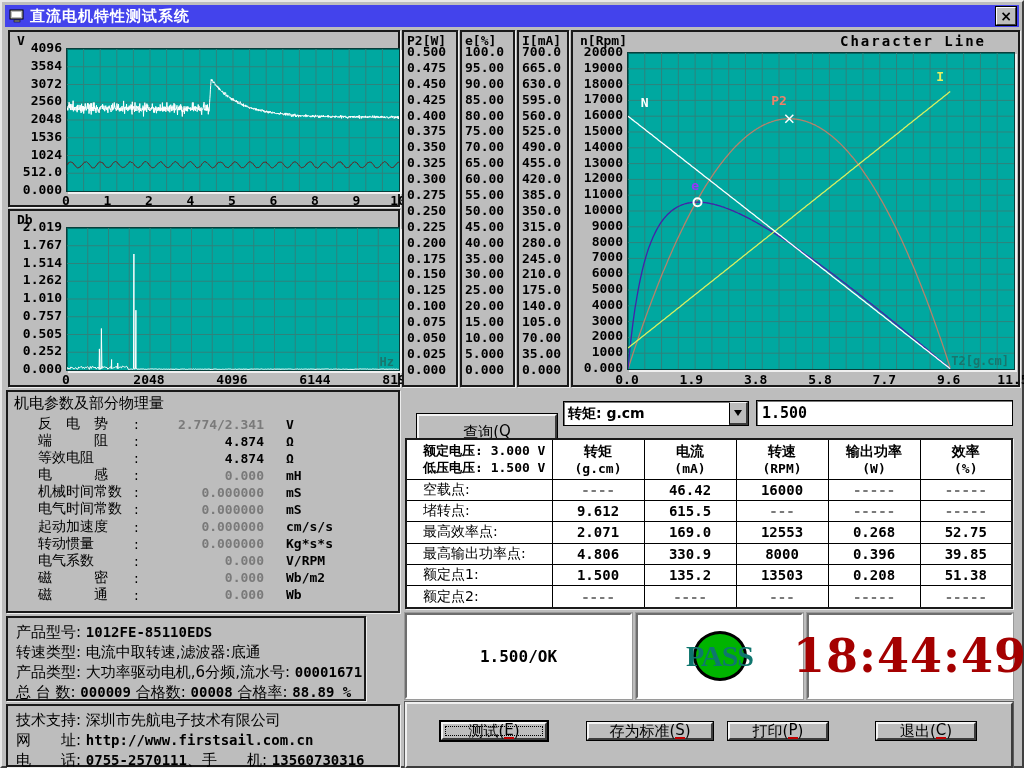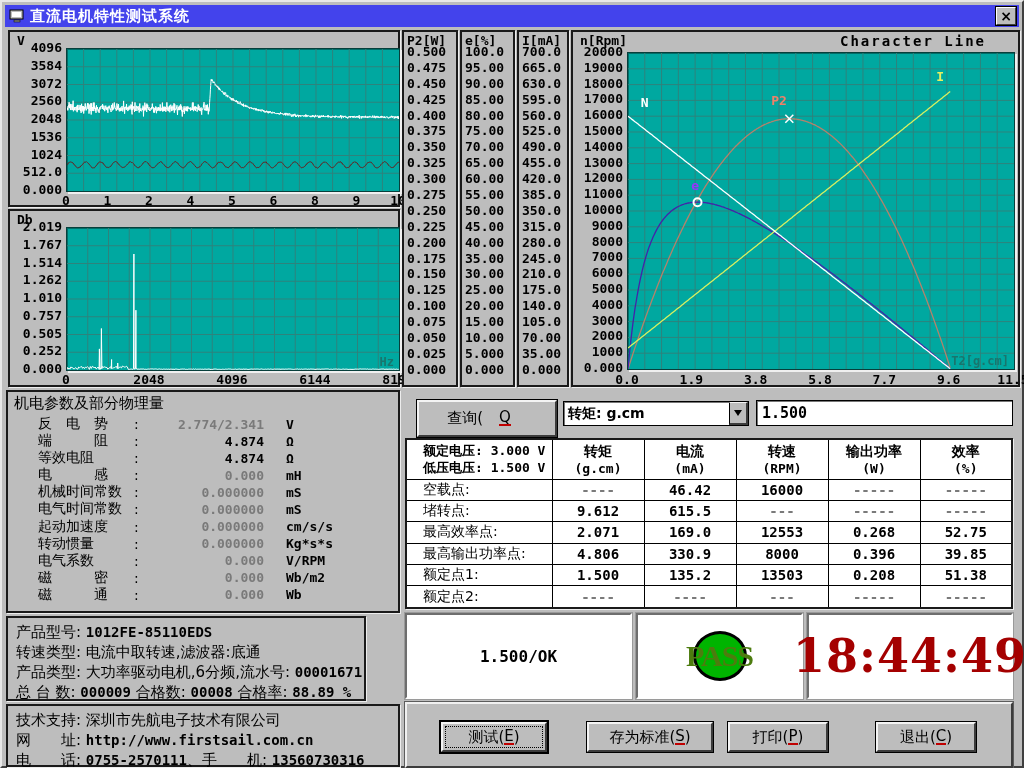--- a/index.html
+++ b/index.html
@@ -97,29 +97,29 @@
   #qtable .val { font-family:"DejaVu Sans Mono",monospace; font-weight:bold; }
   #qtable .sub { font-family:"DejaVu Sans Mono",monospace; font-size:13px; }
 
   .statusbox { position:absolute; background:#fff; border:2px solid;
     border-color:#6e6e6e #fff #fff #6e6e6e; box-shadow:0 0 0 1px #9a9a9a;
     display:flex; align-items:center; justify-content:center; }
   .result-text { font-family:"DejaVu Sans Mono",monospace; font-weight:bold; font-size:16px; }
   .pass-circle { position:absolute; width:54px; height:50px; border-radius:50%;
     background:#00B400; border:3px solid #000; left:50%; top:50%;
     transform:translate(-50%,-50%); }
-  .pass-text { position:relative; z-index:2; color:#4d7c0f; font-weight:bold;
+  .pass-text { position:relative; z-index:2; color:#0f766e; font-weight:bold;
     font-size:30px; font-family:"Liberation Serif",serif; letter-spacing:-1px; }
   .time-text { color:#A40000; font-weight:bold; font-size:46px;
     font-family:"DejaVu Serif",serif; letter-spacing:1px; }
 
   .btnrow { position:absolute; left:403px; top:700px; width:608px; height:66px;
     background:#BDBDBD; border:2px solid; border-color:#f0f0f0 #3c3c3c #3c3c3c #f0f0f0;
     box-shadow:0 0 0 1px #5c5c5c; }
-  .btnrow .btn { position:absolute; top:18px; height:30px; }
+  .btnrow .btn { position:absolute; top:18px; height:18px; }
 </style>
 </head>
 <body>
 
 <div id="root">
 
   <div class="titlebar">
     <svg width="16" height="15">
       <rect x="1" y="1" width="13" height="9" fill="#BDBDBD" stroke="#000"></rect>
       <rect x="3" y="3" width="9" height="5" fill="#fff"></rect>
@@ -494,21 +494,21 @@
   </div>
 
   <div class="panel" style="left:4px;top:702px;width:394px;height:63px;">
     <div class="text-block">
         <div class="text-line"><span>技术支持: 深圳市先航电子技术有限公司</span></div>
         <div class="text-line"><span>网　　址: </span><span class="bold">http://www.firstsail.com.cn</span></div>
         <div class="text-line"><span>电　　话: </span><span class="bold">0755-2570111</span><span>、手　　机: </span><span class="bold">13560730316</span></div>
       </div>
   </div>
 
-  <div class="btn" style="position:absolute;left:415px;top:398px;width:140px;height:37px;gap:16px;">
+  <div class="btn" style="position:absolute;left:415px;top:412px;width:140px;height:37px;">
     <span>查询(</span>
       <span class="hotkey">Q</span>
       <span></span>
   </div>
   <div class="combo" style="left:561px;top:399px;width:186px;height:25px;">
     <span class="combo-text">转矩:  g.cm</span>
     <div class="combo-arrow">
       <div class="tri-down"></div>
     </div>
   </div>

